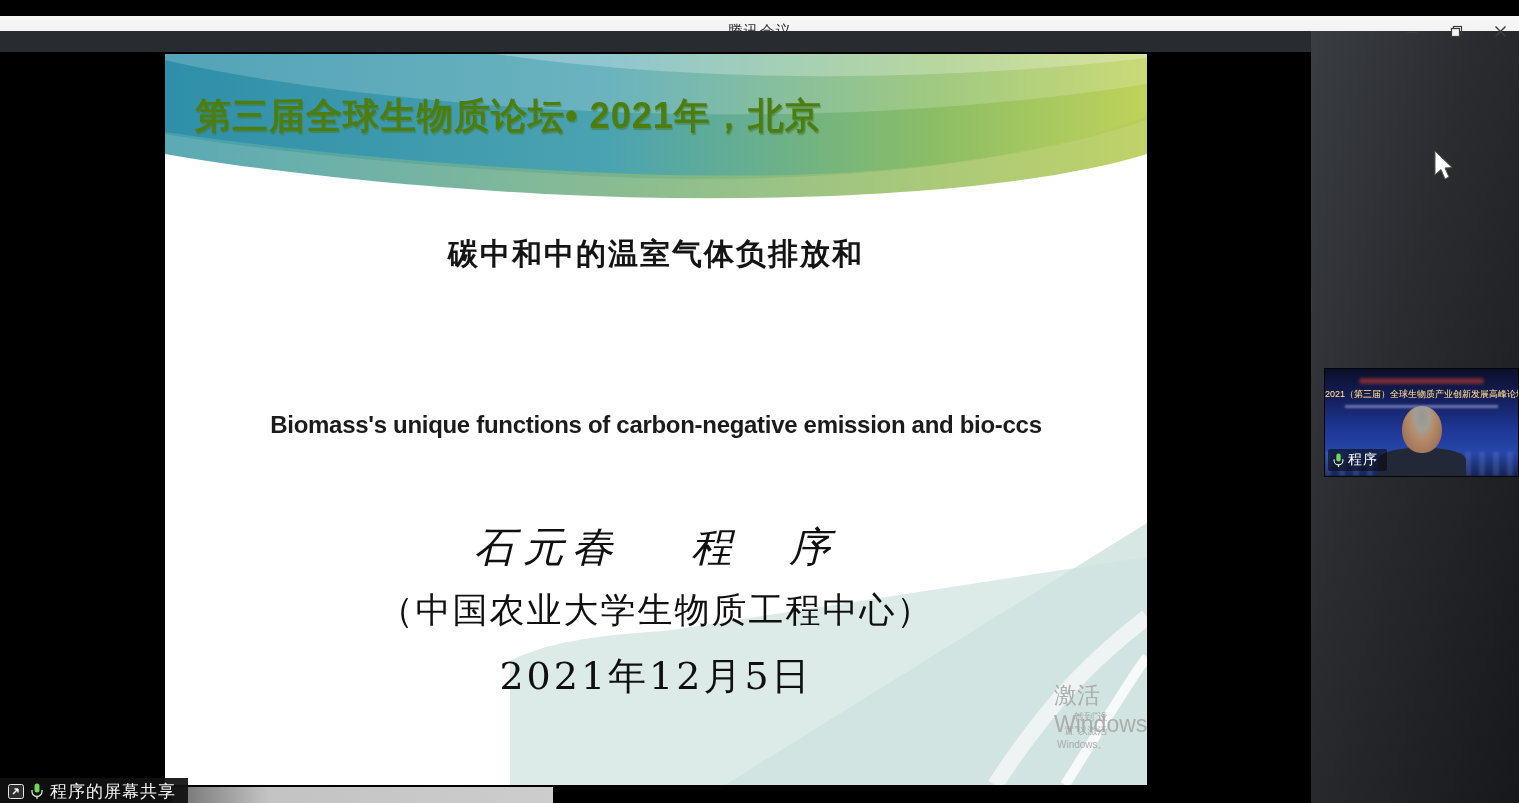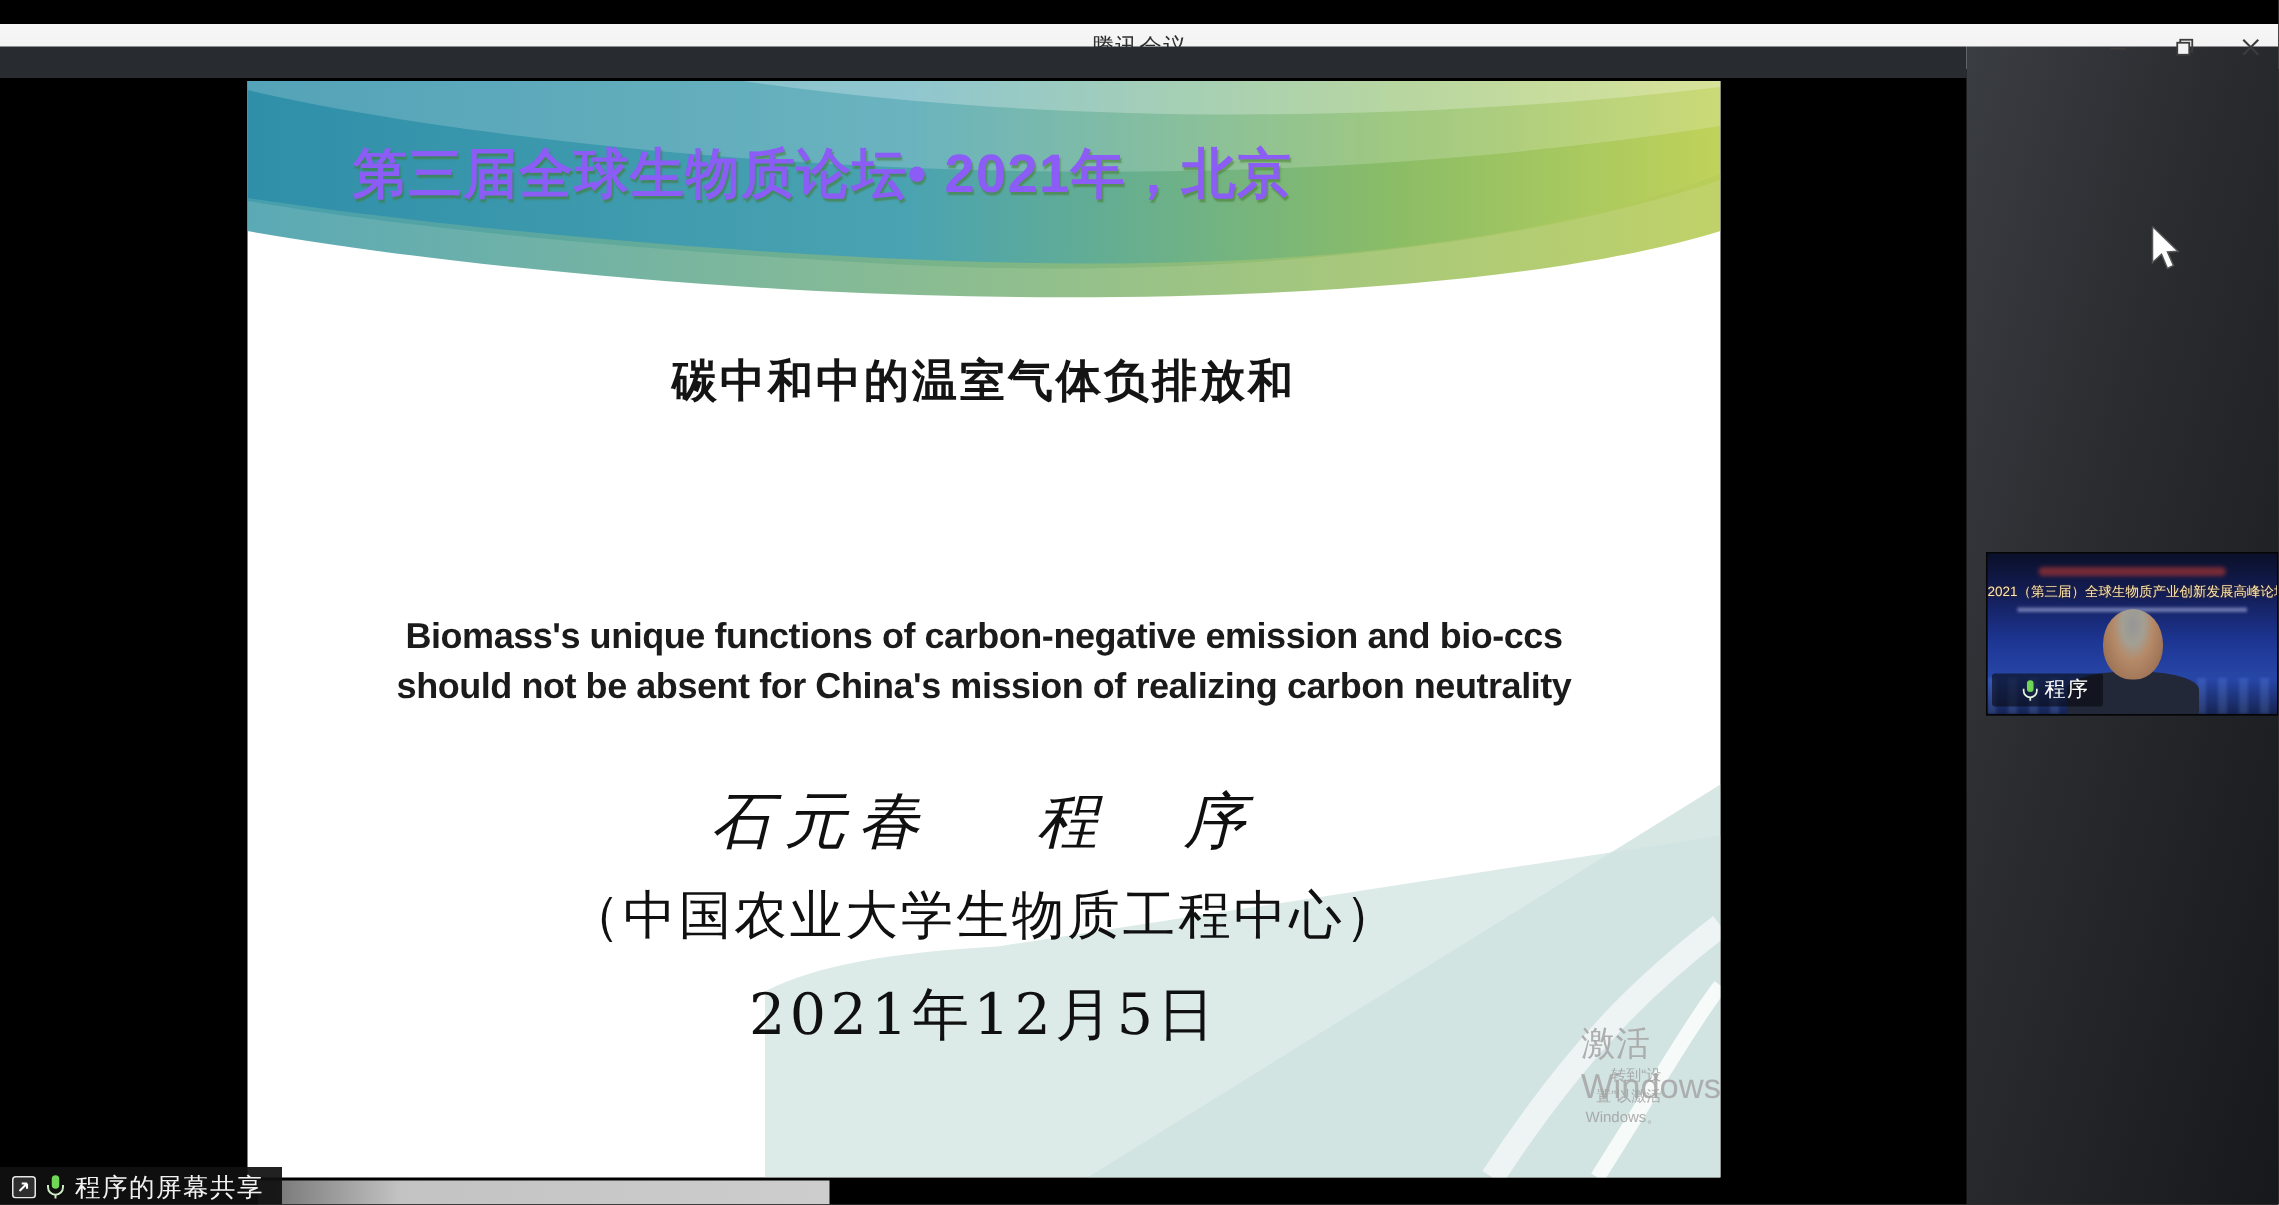--- a/index.html
+++ b/index.html
@@ -38,22 +38,22 @@
   }
   
   .slide {
     position:absolute; left:165px; top:2px; width:982px; height:731px;
     background:#ffffff; overflow:hidden;
   }
   .slide-header-art { position:absolute; top:0; left:0; width:982px; height:150px; }
   .forum-header {
     position:absolute; top:38px; left:30px; width:800px;
     font-size:36px; font-weight:bold; letter-spacing:1px;
-    color:#8b5cf6; text-shadow:1px 2px 1px rgba(70,120,40,.55);
-    z-index:2; white-space:nowrap;margin-left:40px;
+    color:#4d7c0f; text-shadow:1px 2px 1px rgba(70,120,40,.55);
+    z-index:2; white-space:nowrap;
   }
   .slide-title { position:absolute; left:0; width:982px; text-align:center; font-weight:800; color:#141414; letter-spacing:2px; font-size:30px; }
   .slide-title.l1 { top:180px; }
   .slide-title.l2 { top:264px; }
   .slide-subtitle-en {
     position:absolute; top:354px; left:0; width:982px; text-align:center;
     font-size:24px; line-height:33px; font-weight:bold; color:#1b1b1b; letter-spacing:-0.3px;
   }
   .slide-serif { position:absolute; left:0; width:982px; text-align:center; color:#101010; font-family:"DejaVu Serif","Liberation Serif",serif; }
   .authors { top:466px; font-size:41px; letter-spacing:8px;font-style:italic; }
@@ -103,21 +103,21 @@
     position:absolute; top:37px; left:50%; transform:translateX(-50%);
     width:40px; height:47px; border-radius:50% 50% 47% 47%;
     background:radial-gradient(ellipse at 50% 22%, #969696 0%, #a39f93 26%, #b58a69 46%, #a3785a 72%, #7e5c44 100%);
   }
   .tile-person-body {
     position:absolute; bottom:0; left:50%; transform:translateX(-50%);
     width:88px; height:28px; border-radius:42% 42% 0 0; background:#222838;
   }
   .tile-nametag {
     position:absolute; left:3px; bottom:5px; display:flex; align-items:center; gap:4px;
-    background:rgba(8,10,18,.62); padding:2px 9px 2px 20px; border-radius:2px;
+    background:rgba(8,10,18,.62); padding:2px 9px 2px 5px; border-radius:2px;
   }
   .tile-name { font-size:14px; color:#ffffff; letter-spacing:1px; }
   
   .watermark { position:absolute; z-index:7; color:rgba(170,170,170,.95); pointer-events:none; }
   .watermark .wm1 { position:absolute; left:1054px; top:680px; font-size:23px; }
   .watermark .wm2 { position:absolute; left:1057px; top:710px; font-size:10px; color:rgba(160,160,160,.85);text-align:right; }
   
   .cursor { position:absolute; left:1434px; top:151px; z-index:9; }
 </style>
 </head>
@@ -177,21 +177,20 @@
         <path d="M345,320 L345,196 C380,178 430,170 500,166 L982,92 L982,320 Z" fill="#dcebe7"></path>
         <path d="M560,320 L982,58 L982,320 Z" fill="#cfe3df" opacity="0.85"></path>
         <path d="M830,320 C890,228 938,186 982,152" stroke="#ffffff" stroke-width="16" fill="none" opacity="0.6"></path>
         <path d="M900,320 C944,250 964,216 982,192" stroke="#ffffff" stroke-width="10" fill="none" opacity="0.8"></path>
       </svg>
 
       <div class="forum-header slide-text">第三届全球生物质论坛• 2021年，北京</div>
       <div class="slide-title l1 slide-text">碳中和中的温室气体负排放和</div>
       <div class="slide-subtitle-en slide-text">
         <div>Biomass's unique functions of carbon-negative emission and bio-ccs</div>
-        <div>should not be absent for China's mission of realizing carbon neutrality</div>
       </div>
       <div class="slide-serif authors slide-text">石元春　 程　序</div>
       <div class="slide-serif affiliation slide-text">（中国农业大学生物质工程中心）</div>
       <div class="slide-serif slide-date slide-text">2021年12月5日</div>
     </div>
   </div>
 
   <div class="share-bar-remnant"></div>
 
   <div class="share-indicator">

